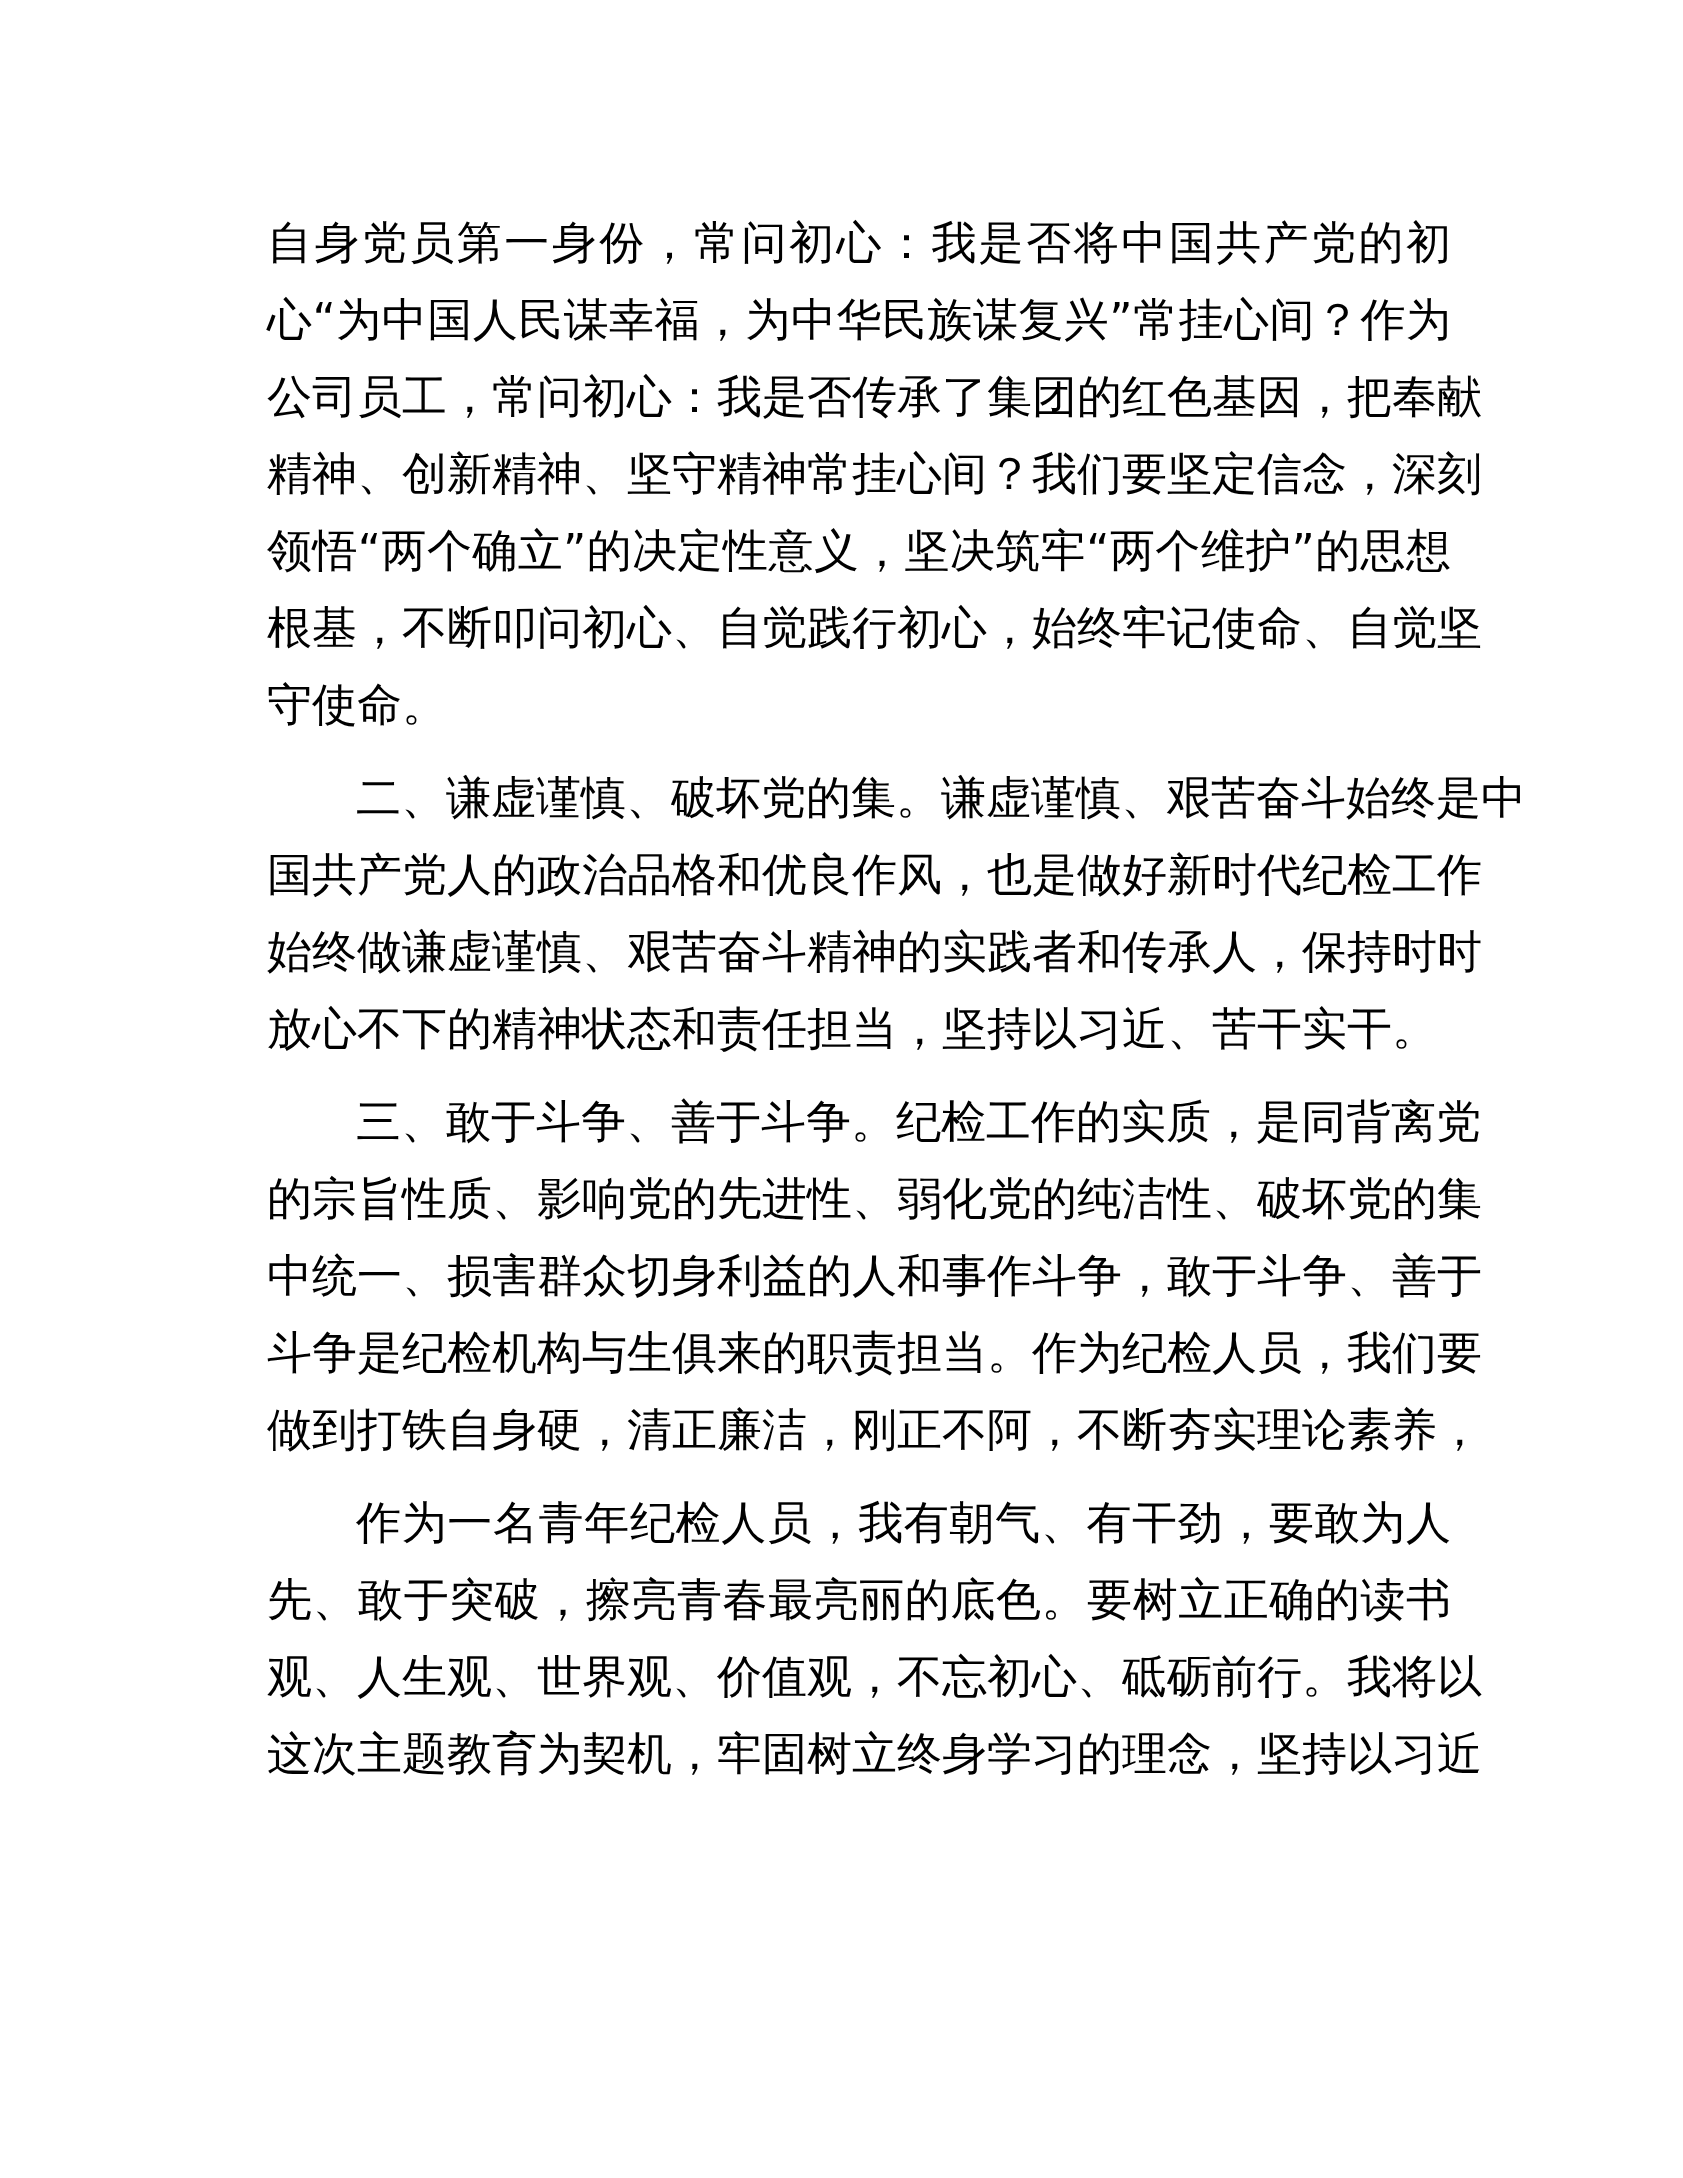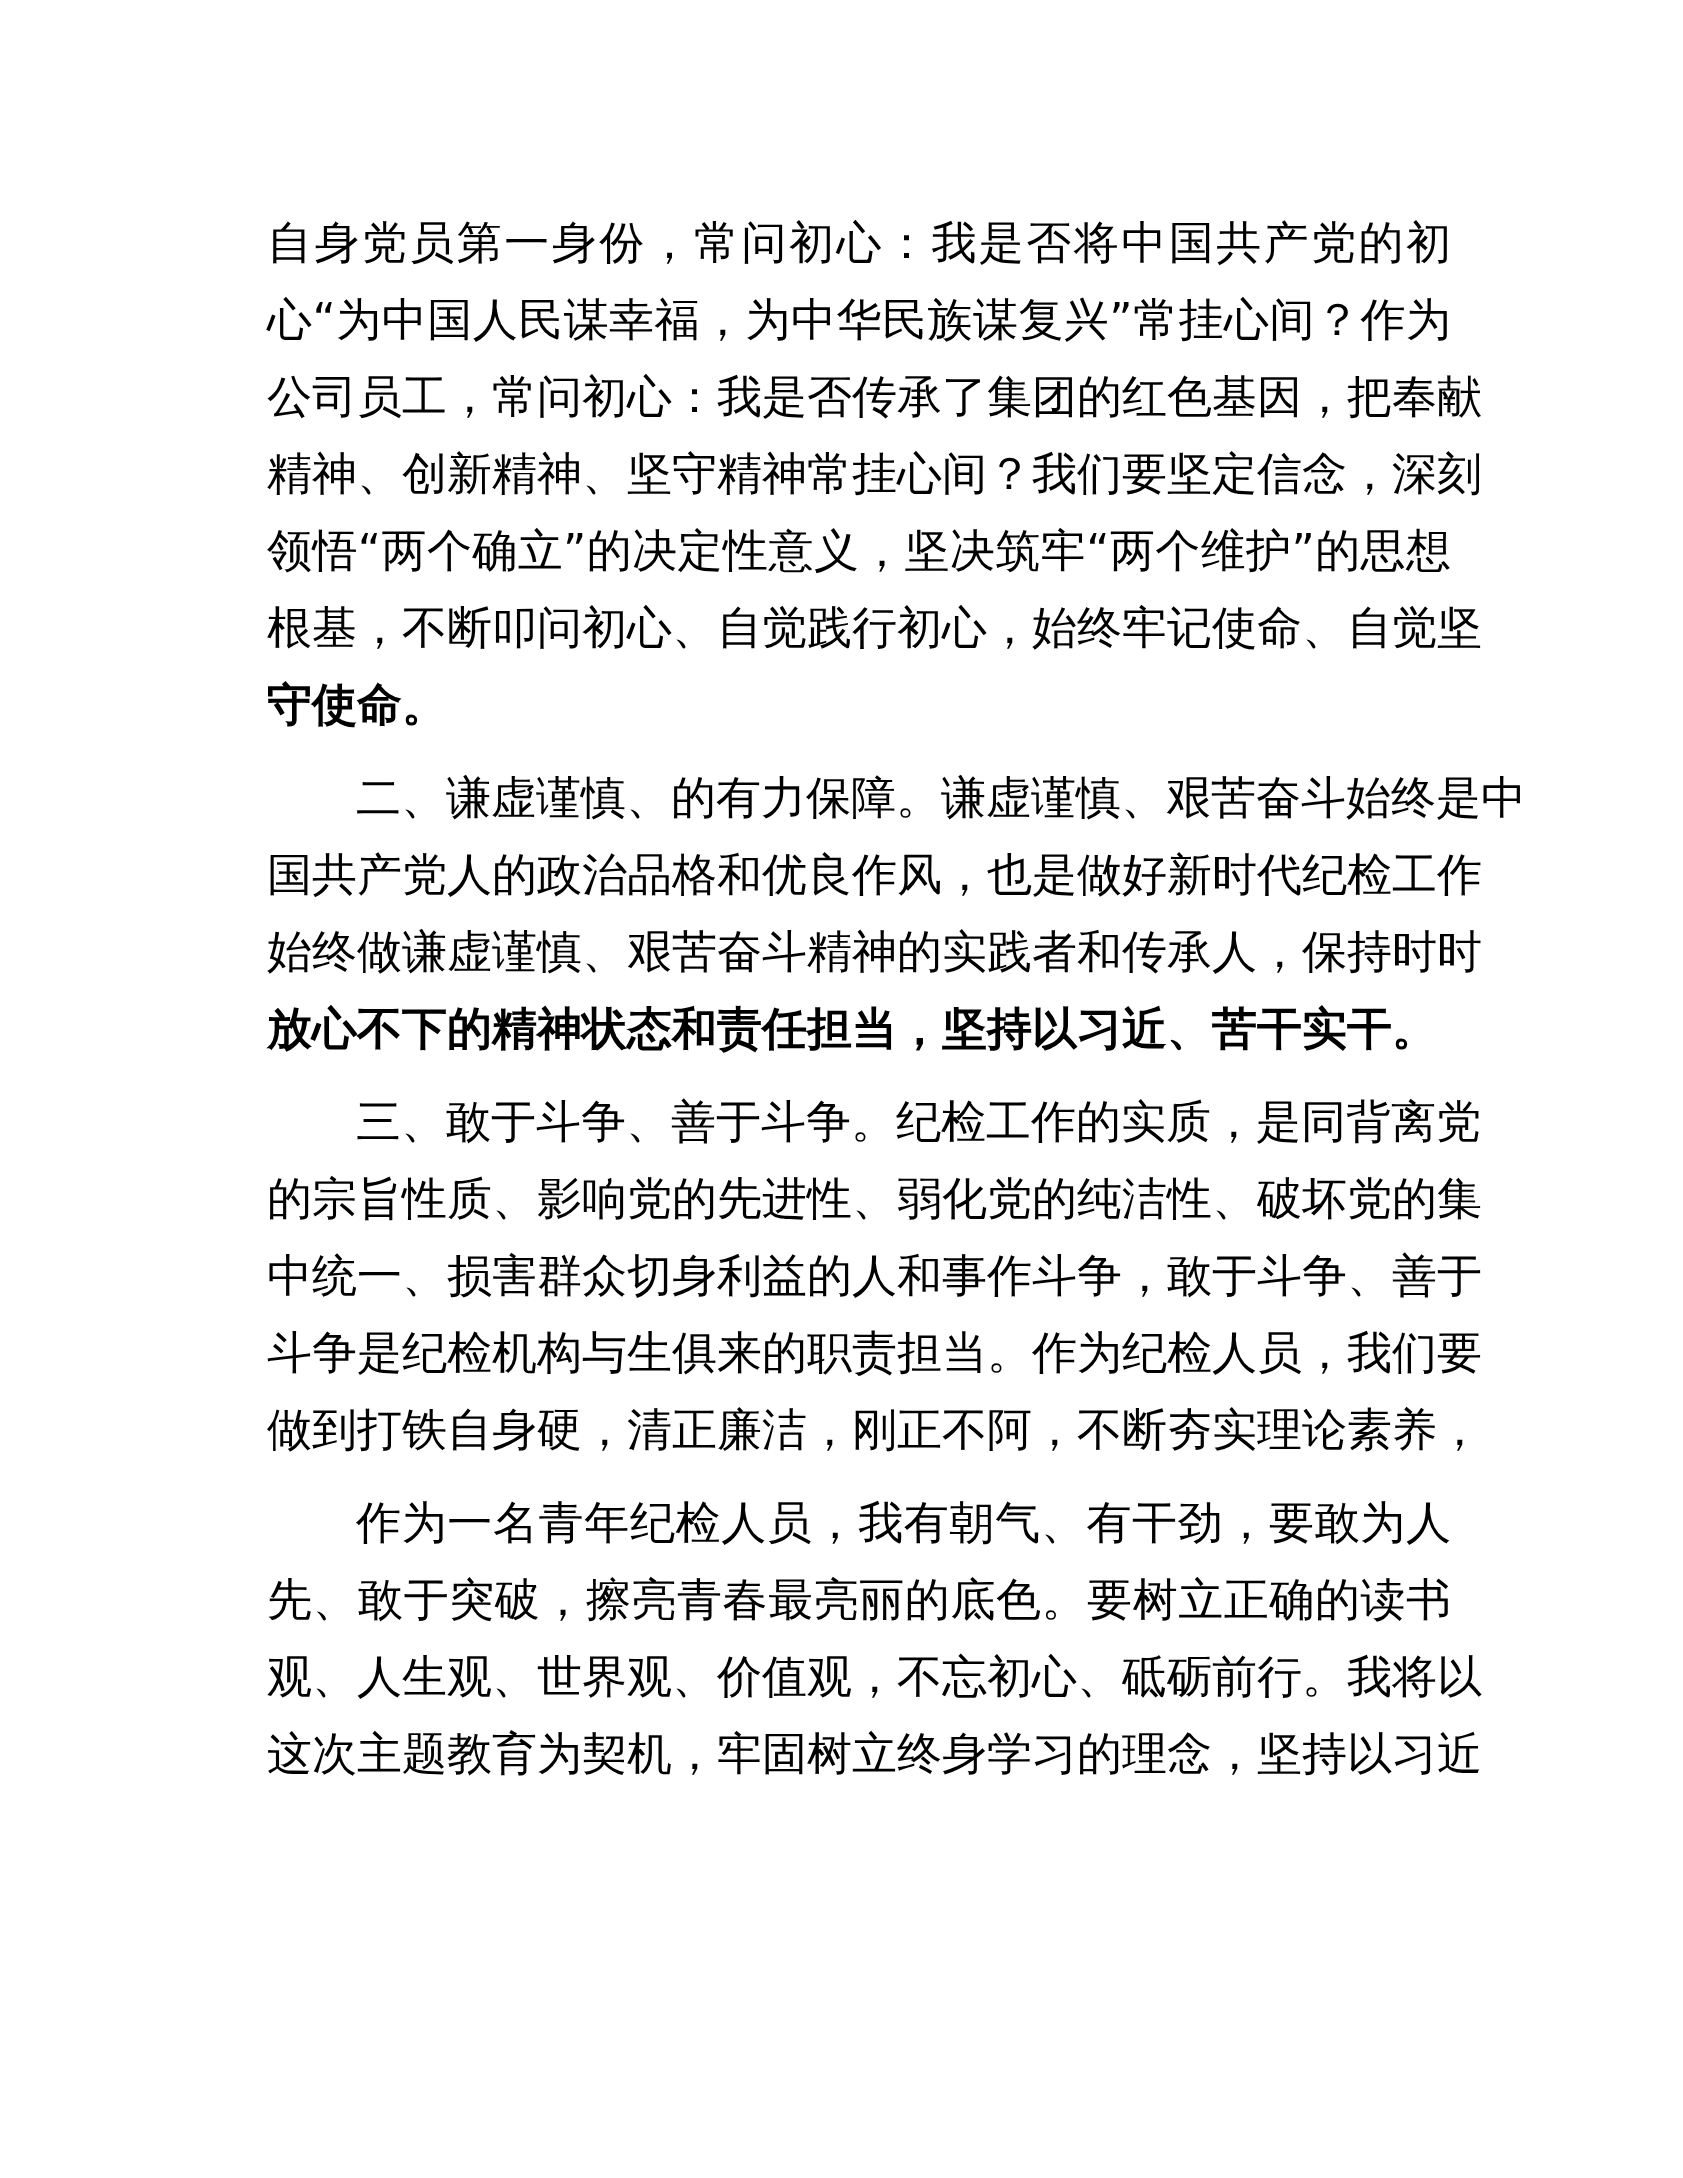--- a/index.html
+++ b/index.html
@@ -40,21 +40,20 @@
     font-size: 45px;
     white-space: nowrap;
     text-align: justify;
     text-align-last: justify;
     letter-spacing: 0;
     overflow: visible;
   }
   .line.last {
     text-align: right;
     text-align-last: left;
-    font-weight: bold;
   }
   .line.indent {
     padding-left: 89px;
   }
 </style>
 </head>
 <body>
 
 <div class="page">
   <div class="text-block">
@@ -63,21 +62,21 @@
       <span class="line">自身党员第一身份，常问初心：我是否将中国共产党的初</span>
       <span class="line">心“为中国人民谋幸福，为中华民族谋复兴”常挂心间？作为</span>
       <span class="line">公司员工，常问初心：我是否传承了集团的红色基因，把奉献</span>
       <span class="line">精神、创新精神、坚守精神常挂心间？我们要坚定信念，深刻</span>
       <span class="line">领悟“两个确立”的决定性意义，坚决筑牢“两个维护”的思想</span>
       <span class="line">根基，不断叩问初心、自觉践行初心，始终牢记使命、自觉坚</span>
       <span class="line last">守使命。</span>
     </div>
 
     <div class="para">
-      <span class="line indent">二、谦虚谨慎、的有力保障。谦虚谨慎、艰苦奋斗始终是中</span>
+      <span class="line indent">二、谦虚谨慎、破坏党的集。谦虚谨慎、艰苦奋斗始终是中</span>
       <span class="line">国共产党人的政治品格和优良作风，也是做好新时代纪检工作</span>
       <span class="line">始终做谦虚谨慎、艰苦奋斗精神的实践者和传承人，保持时时</span>
       <span class="line last">放心不下的精神状态和责任担当，坚持以习近、苦干实干。</span>
     </div>
 
     <div class="para">
       <span class="line indent">三、敢于斗争、善于斗争。纪检工作的实质，是同背离党</span>
       <span class="line">的宗旨性质、影响党的先进性、弱化党的纯洁性、破坏党的集</span>
       <span class="line">中统一、损害群众切身利益的人和事作斗争，敢于斗争、善于</span>
       <span class="line">斗争是纪检机构与生俱来的职责担当。作为纪检人员，我们要</span>

